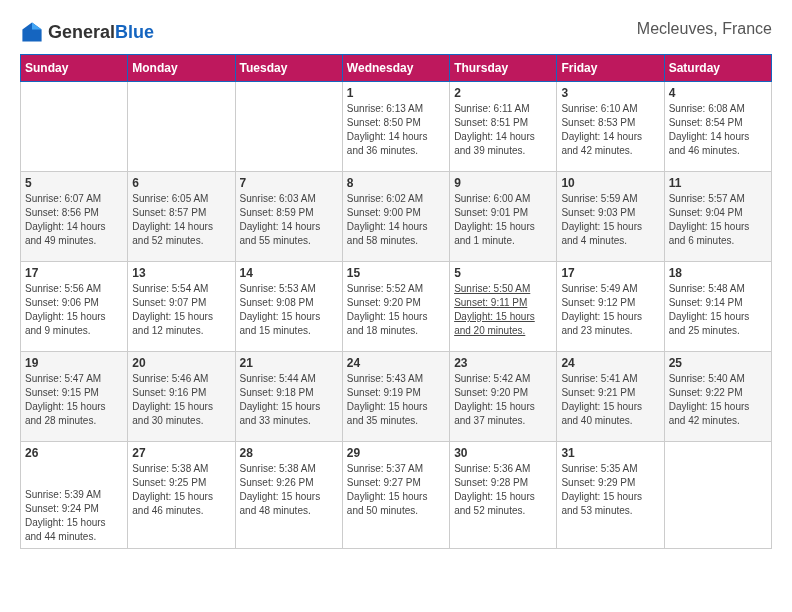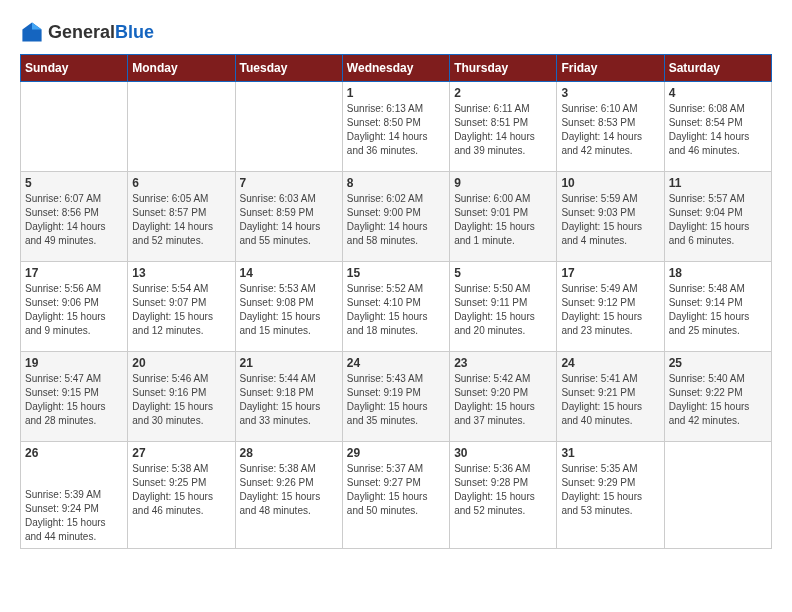--- a/index.html
+++ b/index.html
@@ -46,21 +46,21 @@
     .location-title {
       font-size: 16px;
       color: #555;
     }
     table {
       width: 100%;
       border-collapse: collapse;
       table-layout: fixed;
     }
     thead tr {
-      background-color: #7f1d1d;
+      background-color: #be185d;
     }
     thead th {
       color: #fff;
       font-size: 12px;
       font-weight: bold;
       padding: 6px 4px;
       text-align: left;
       border: 1px solid #1565c0;
     }
     tbody td {
@@ -97,20 +97,21 @@
   <div class="logo">
     <svg class="logo-icon" viewBox="0 0 30 30" xmlns="http://www.w3.org/2000/svg">
       <polygon points="15,3 27,12 27,27 3,27 3,12" fill="#1565c0"></polygon>
       <polygon points="15,3 27,12 15,12" fill="#42a5f5"></polygon>
     </svg>
     <span>
       <span class="logo-text-general">General</span><span class="logo-text-blue">Blue</span>
     </span>
   </div>
   <div class="title-area">
+    <div class="location-title">Mecleuves, France</div>
   </div>
 </div>
 
 <table>
   <thead>
     <tr>
     <th>Sunday</th>
         <th>Monday</th>
         <th>Tuesday</th>
         <th>Wednesday</th>
@@ -222,27 +223,27 @@
         <td>
           <span class="day-number">14</span>
           <div class="day-info" style="white-space: pre-line;">Sunrise: 5:53 AM
 Sunset: 9:08 PM
 Daylight: 15 hours
 and 15 minutes.</div>
         </td>
         <td>
           <span class="day-number">15</span>
           <div class="day-info" style="white-space: pre-line;">Sunrise: 5:52 AM
-Sunset: 4:10 PM
+Sunset: 9:20 PM
 Daylight: 15 hours
 and 18 minutes.</div>
         </td>
         <td>
           <span class="day-number">5</span>
-          <div class="day-info" style="white-space: pre-line;">Sunrise: 5:50 AM
+          <div class="day-info" style="white-space: pre-line; text-decoration: underline;">Sunrise: 5:50 AM
 Sunset: 9:11 PM
 Daylight: 15 hours
 and 20 minutes.</div>
         </td>
         <td>
           <span class="day-number">17</span>
           <div class="day-info" style="white-space: pre-line;">Sunrise: 5:49 AM
 Sunset: 9:12 PM
 Daylight: 15 hours
 and 23 minutes.</div>

